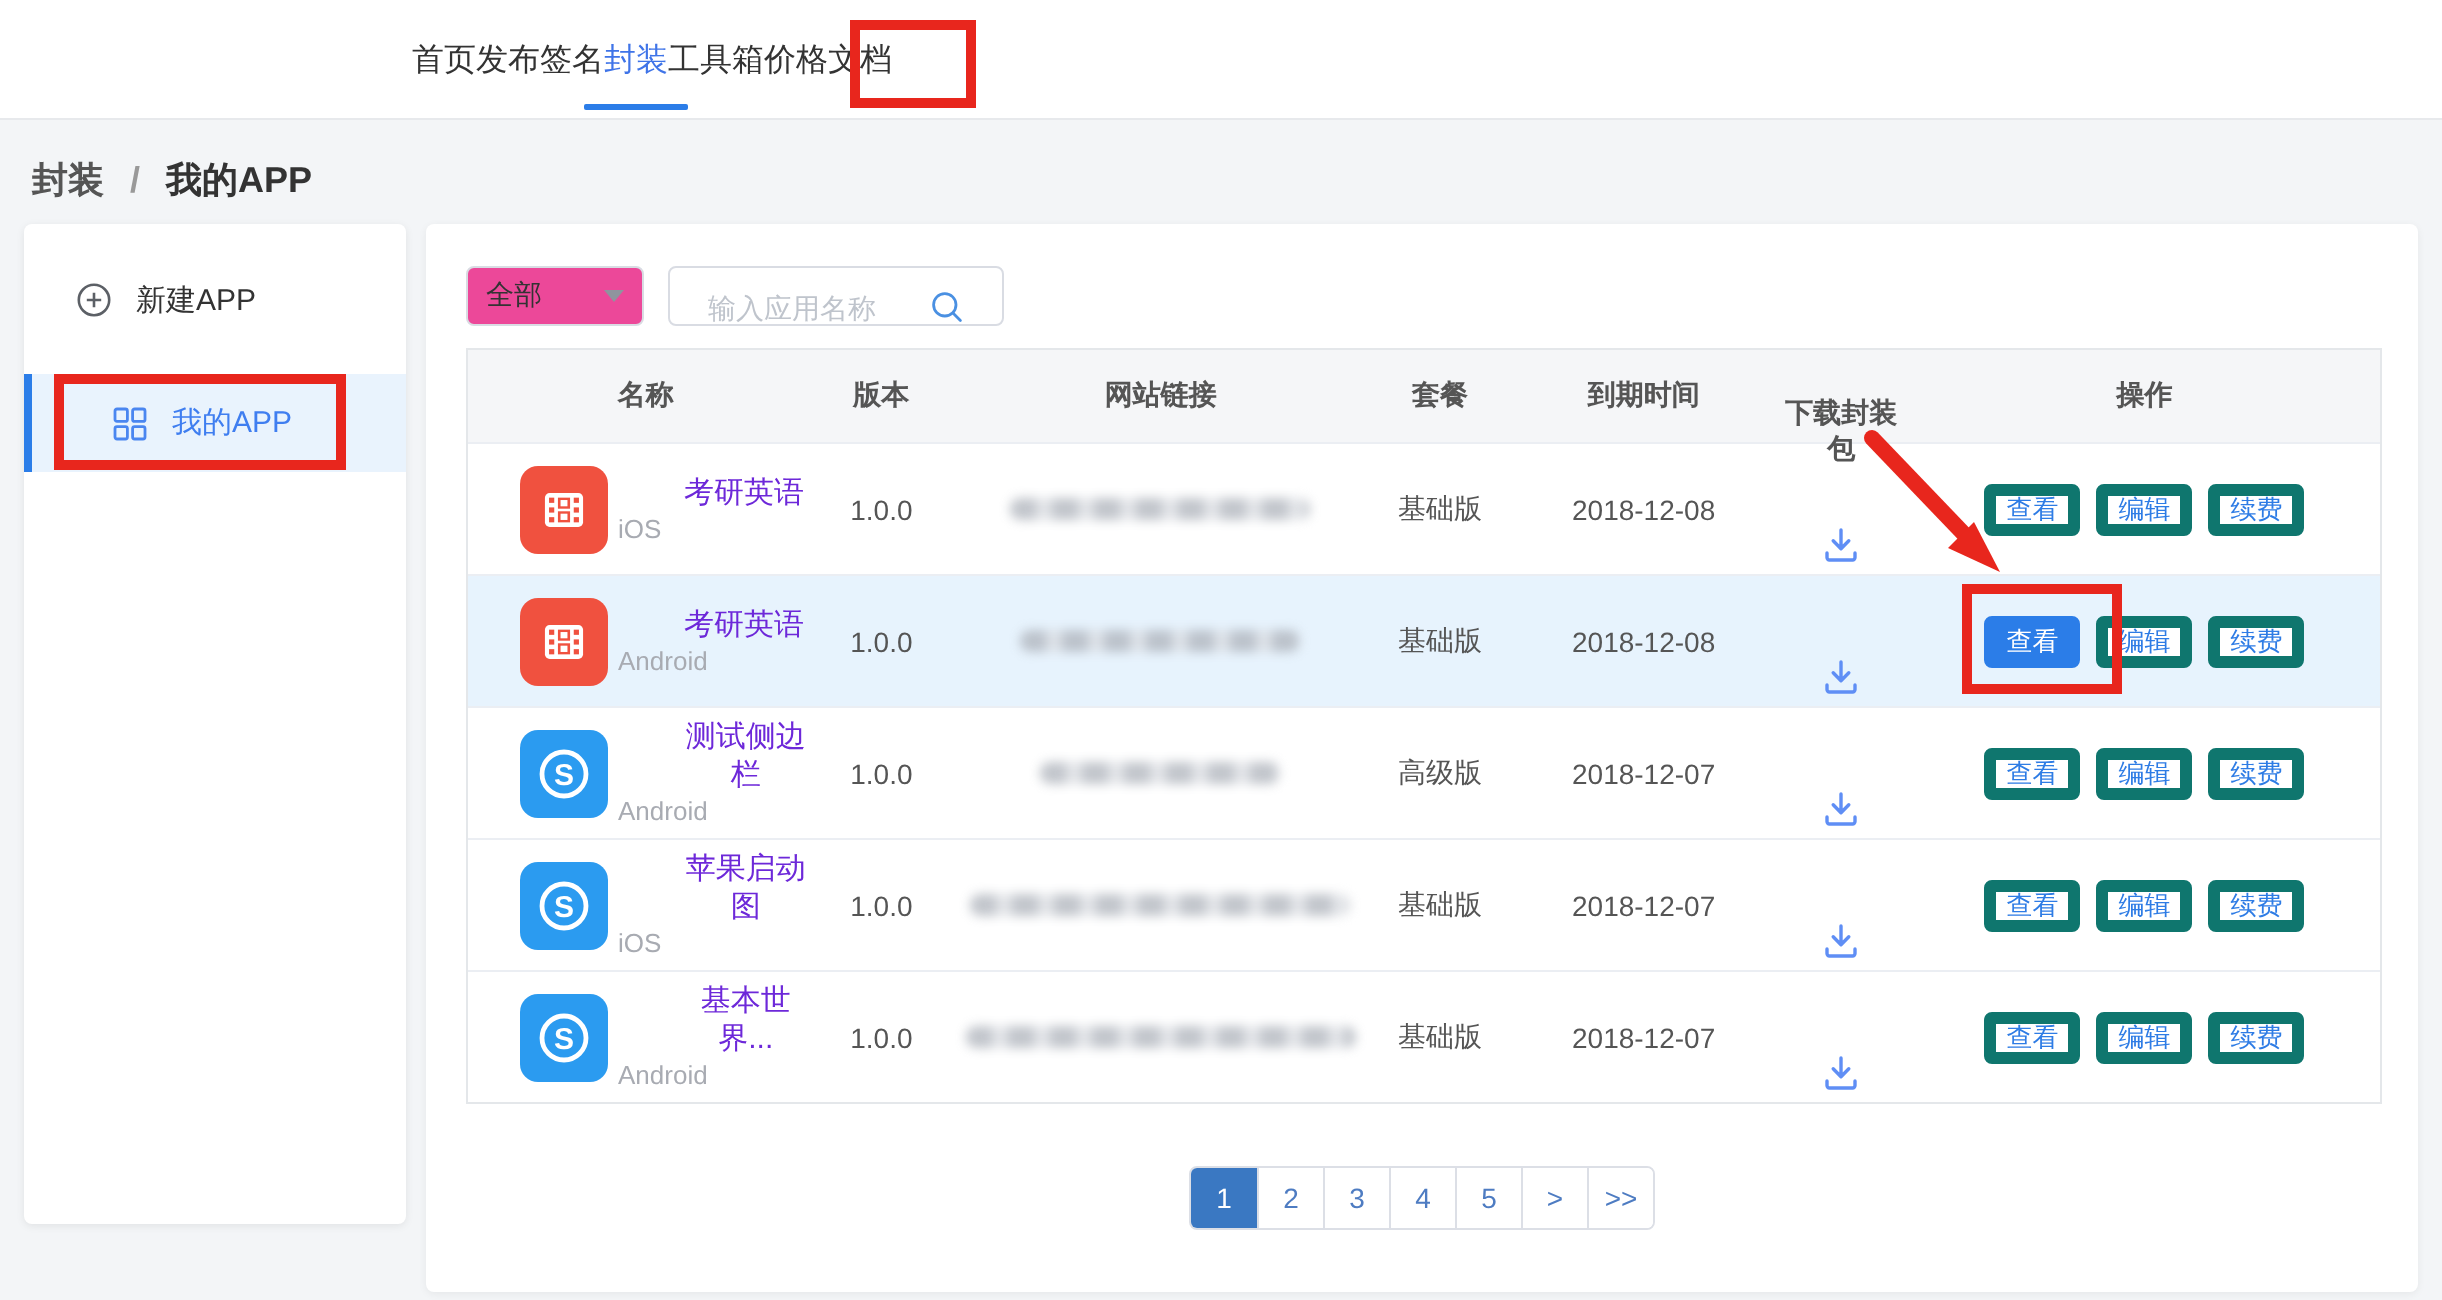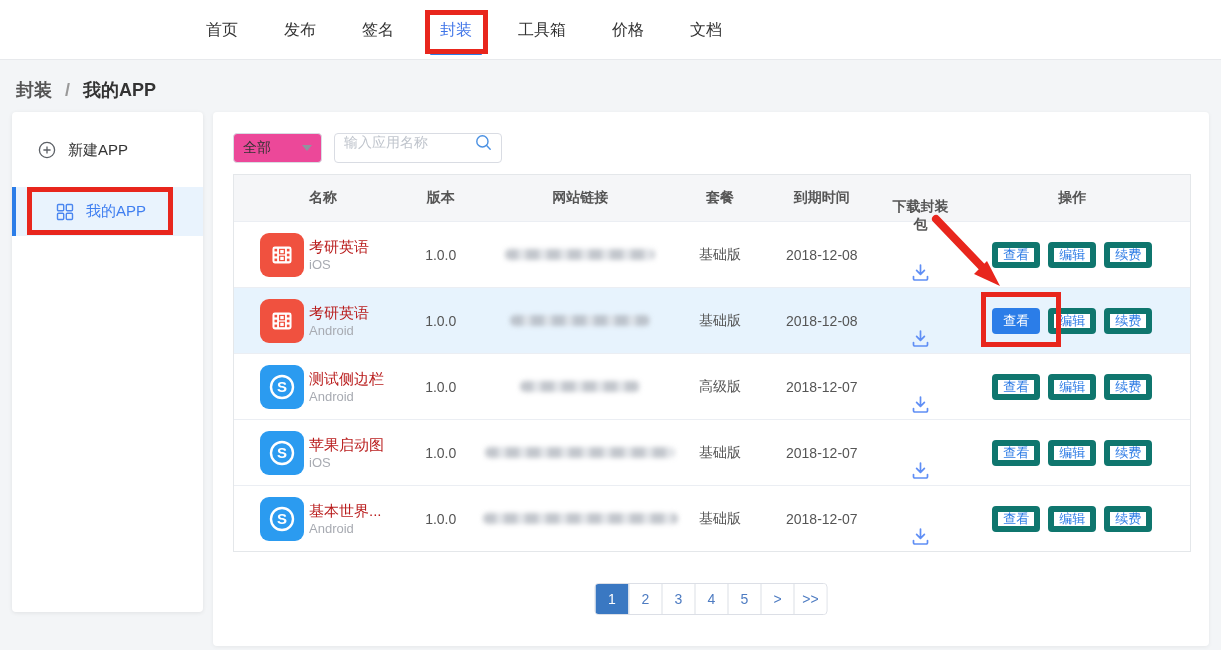--- a/index.html
+++ b/index.html
@@ -2,21 +2,21 @@
 <html><head>
 <meta charset="utf-8">
 <style>
   * { margin:0; padding:0; box-sizing:border-box; }
   html,body { width:1221px; height:650px; overflow:hidden;
     font-family:"Liberation Sans","DejaVu Sans",sans-serif; background:#f3f5f7; color:#333; }
 
   
   .topbar { position:absolute; left:0; top:0; width:1221px; height:60px;
     background:#fff; border-bottom:1px solid #e7e9ec; }
-  .nav { position:absolute; left:206px; top:0; height:60px; display:flex; gap:46px; align-items:center; }
+  .nav { position:absolute; left:206px; top:0; height:60px; display:flex; align-items:center; }
   .nav-item { font-size:16px; color:#333; cursor:pointer; position:relative; white-space:nowrap; }
   .nav-item.active { color:#3f74e8; }
   .nav-item.active .tab-underline { position:absolute; left:50%; margin-left:-26px; bottom:-14px;
     width:52px; height:3px; background:#2b7de8; border-radius:1px; }
 
   
   .breadcrumb { position:absolute; left:16px; top:78px; font-size:18px; color:#555;font-weight:bold; }
   .breadcrumb .sep { margin:0 8px; color:#999; }
   .breadcrumb .cur { color:#333; }
 
@@ -35,42 +35,42 @@
   .icon16 { width:18px; height:18px; flex:0 0 auto; }
 
   
   .select-box { position:absolute; left:20px; top:21px; width:89px; height:30px;
     border:1px solid #d9dce3; border-radius:4px; background:#ec4899; display:flex;
     align-items:center; padding:0 9px; cursor:pointer; }
   .select-box .val { font-size:14px; color:#333; flex:1; }
   .caret { width:0; height:0; border-left:5px solid transparent; border-right:5px solid transparent;
     border-top:6px solid #8f949e; }
   .search-box { position:absolute; left:121px; top:21px; width:168px; height:30px;
-    border:1px solid #d9dce3; border-radius:4px; background:#fff; display:flex; align-items:flex-start; padding:0 9px; }
+    border:1px solid #d9dce3; border-radius:4px; background:#fff; display:flex; align-items:flex-end; padding:0 19px; }
   .search-box input { border:none; outline:none; flex:1; font-size:14px; color:#333; min-width:0;
     font-family:inherit; }
   .search-box input::placeholder { color:#bfc4cc; }
 
   
   .table { position:absolute; left:20px; top:62px; width:958px; border:1px solid #e4e7ea; }
   .thead { display:flex; height:46px; background:#f5f6f8; align-items:center;
     font-size:14px; font-weight:bold; color:#333; }
   .trow { display:flex; height:66px; align-items:center; background:#fff; border-top:1px solid #ebeef3; }
   .trow.hl { background:#e7f3fd; }
   .cell { display:flex; align-items:center; justify-content:center; text-align:center; font-size:14px; color:#555; }
   .c-icon { width:70px; justify-content:flex-start; padding-left:26px; }
   .c-name { width:100px; flex-direction:column; align-items:flex-start; justify-content:center; padding-left:5px; }
   .c-ver  { width:74px; }
   .c-link { width:206px; }
   .c-plan { width:74px; }
   .c-date { width:130px; }
   .c-dl   { width:68px;margin-top:36px; }
   .c-act  { width:236px; gap:8px; }
   .thead .c-name { font-size:14px; }
-  .nm { font-size:15px; color:#b91c1c; line-height:19px; }
+  .nm { font-size:15px; color:#6d28d9; line-height:19px;margin-left:33px; }
   .plat { font-size:13px; color:#a8abb2; line-height:17px; }
 
   .appicon { width:44px; height:44px; border-radius:9px; display:flex; align-items:center; justify-content:center; }
   .appicon.red  { background:#f0513f; }
   .appicon.blue { background:#2b9bf0; }
 
   .blur-link { height:11px; border-radius:5px; opacity:.75; filter:blur(2.6px);
     background:repeating-linear-gradient(90deg,#aeb3bb 0 13px,#d9dce1 13px 21px); }
 
   .dl-btn { background:none; border:none; cursor:pointer; padding:2px; line-height:0; }

